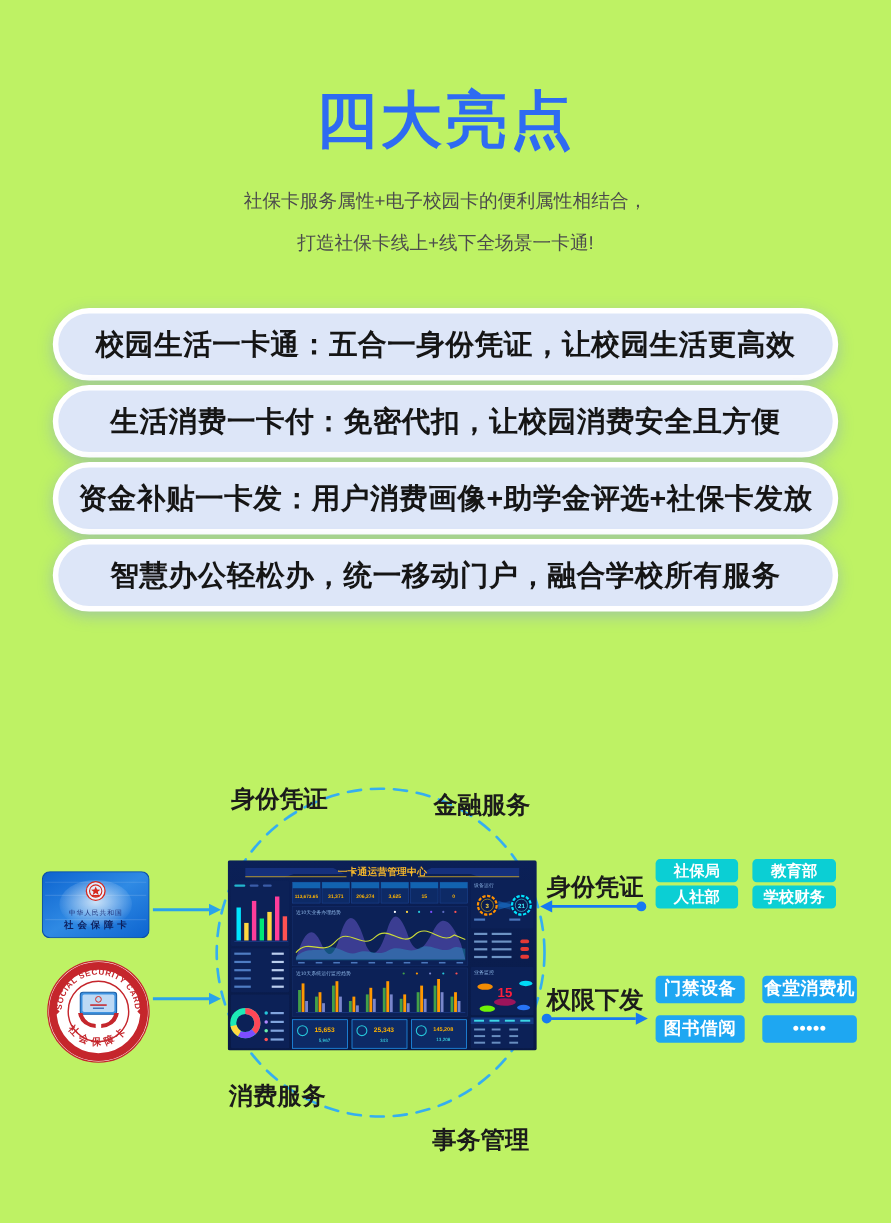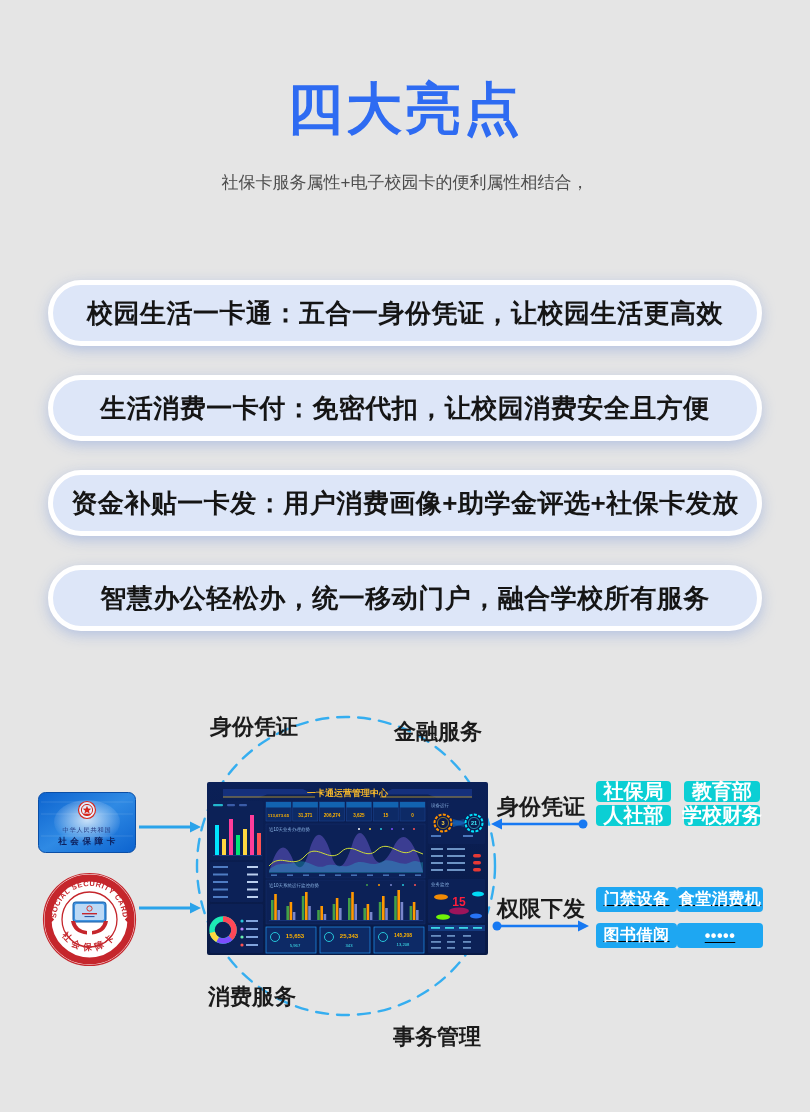--- a/index.html
+++ b/index.html
@@ -1,25 +1,25 @@
 <!DOCTYPE html>
 <html><head>
 <meta charset="utf-8">
 <style>
   html,body{margin:0;padding:0;background:#fff;}
-  .page{position:relative;width:810px;height:1112px;margin:0 auto;background:#e5e5e5;
+  .page{position:relative;width:810px;height:1112px;margin:0 auto;background:#bef264;
         font-family:"Liberation Sans",sans-serif;overflow:hidden;}
   svg{font-family:"Liberation Sans",sans-serif;}
 
   .title{position:absolute;top:72px;left:0;right:0;text-align:center;
          font-size:56px;font-weight:800;color:#2e6bf2;letter-spacing:3px;}
   .subtitle{position:absolute;top:164px;left:0;right:0;text-align:center;
             font-size:17px;line-height:38px;color:#4c4c4c;font-weight:500;}
 
-  .pills{position:absolute;top:280px;left:48px;width:714px;display:flex;flex-direction:column;gap:29px;}
+  .pills{position:absolute;top:280px;left:48px;width:714px;display:flex;flex-direction:column;gap:4px;}
   .pill{height:66px;box-sizing:border-box;background:#dde6f8;border:5px solid #ffffff;border-radius:34px;
         box-shadow:0 4px 14px rgba(125,155,220,.48);display:flex;align-items:center;justify-content:center;
         font-size:26px;font-weight:700;color:#151515;letter-spacing:.5px;white-space:nowrap;}
 
   .dashed-circle{position:absolute;left:194px;top:714px;z-index:0;}
   .q-label{position:absolute;font-size:22px;font-weight:700;color:#1b1b1b;z-index:3;white-space:nowrap;}
   .ql-tl{left:210px;top:712px;} .ql-tr{left:394px;top:717px;}
   .ql-bl{left:208px;top:982px;} .ql-br{left:393px;top:987px;margin-top:35px;}
 
   .dashboard{position:absolute;left:207px;top:782px;width:281px;height:173px;z-index:2;}
@@ -27,34 +27,35 @@
   .seal{position:absolute;left:42px;top:872px;z-index:2;}
   .arrow-r1{position:absolute;left:138px;top:820px;}
   .arrow-r2{position:absolute;left:138px;top:901px;}
 
   .flow-label{position:absolute;font-size:22px;font-weight:700;color:#1b1b1b;white-space:nowrap;}
   .fl-top{left:497px;top:792px;} .fl-bottom{left:497px;top:894px;}
   .arrow-top{position:absolute;left:490px;top:816px;}
   .arrow-bottom{position:absolute;left:490px;top:918px;}
 
   .grid-top{position:absolute;left:596px;top:781px;display:grid;grid-template-columns:75px 76px;gap:3px 13px;}
-  .box-cyan{height:21px;background:#0bcfd4;border-radius:4px;color:#fff;font-size:20px;font-weight:700;
+  .box-cyan{height:21px;background:#0bcfd4;border-radius:4px;color:#fff;font-size:14px;font-weight:700;
             display:flex;align-items:center;justify-content:center;white-space:nowrap;}
-  .grid-bottom{position:absolute;left:596px;top:887px;display:grid;grid-template-columns:81px 86px;gap:11px 0;text-decoration:underline;}
+  .grid-bottom{position:absolute;left:596px;top:887px;display:grid;grid-template-columns:81px 86px;gap:11px 16px;}
   .box-blue{height:25px;background:#1ea7f2;border-radius:4px;color:#fff;font-size:16px;font-weight:700;
             display:flex;align-items:center;justify-content:center;white-space:nowrap;letter-spacing:.5px;}
 </style>
 </head>
 <body>
 
 <div class="page">
 
   <div class="title">四大亮点</div>
   <div class="subtitle">
     <div>社保卡服务属性+电子校园卡的便利属性相结合，</div>
+    <div>打造社保卡线上+线下全场景一卡通!</div>
   </div>
 
   <div class="pills">
     <div class="pill">校园生活一卡通：五合一身份凭证，让校园生活更高效</div>
     <div class="pill">生活消费一卡付：免密代扣，让校园消费安全且方便</div>
     <div class="pill">资金补贴一卡发：用户消费画像+助学金评选+社保卡发放</div>
     <div class="pill">智慧办公轻松办，统一移动门户，融合学校所有服务</div>
   </div>
 
   <svg class="dashed-circle" width="304" height="304">

